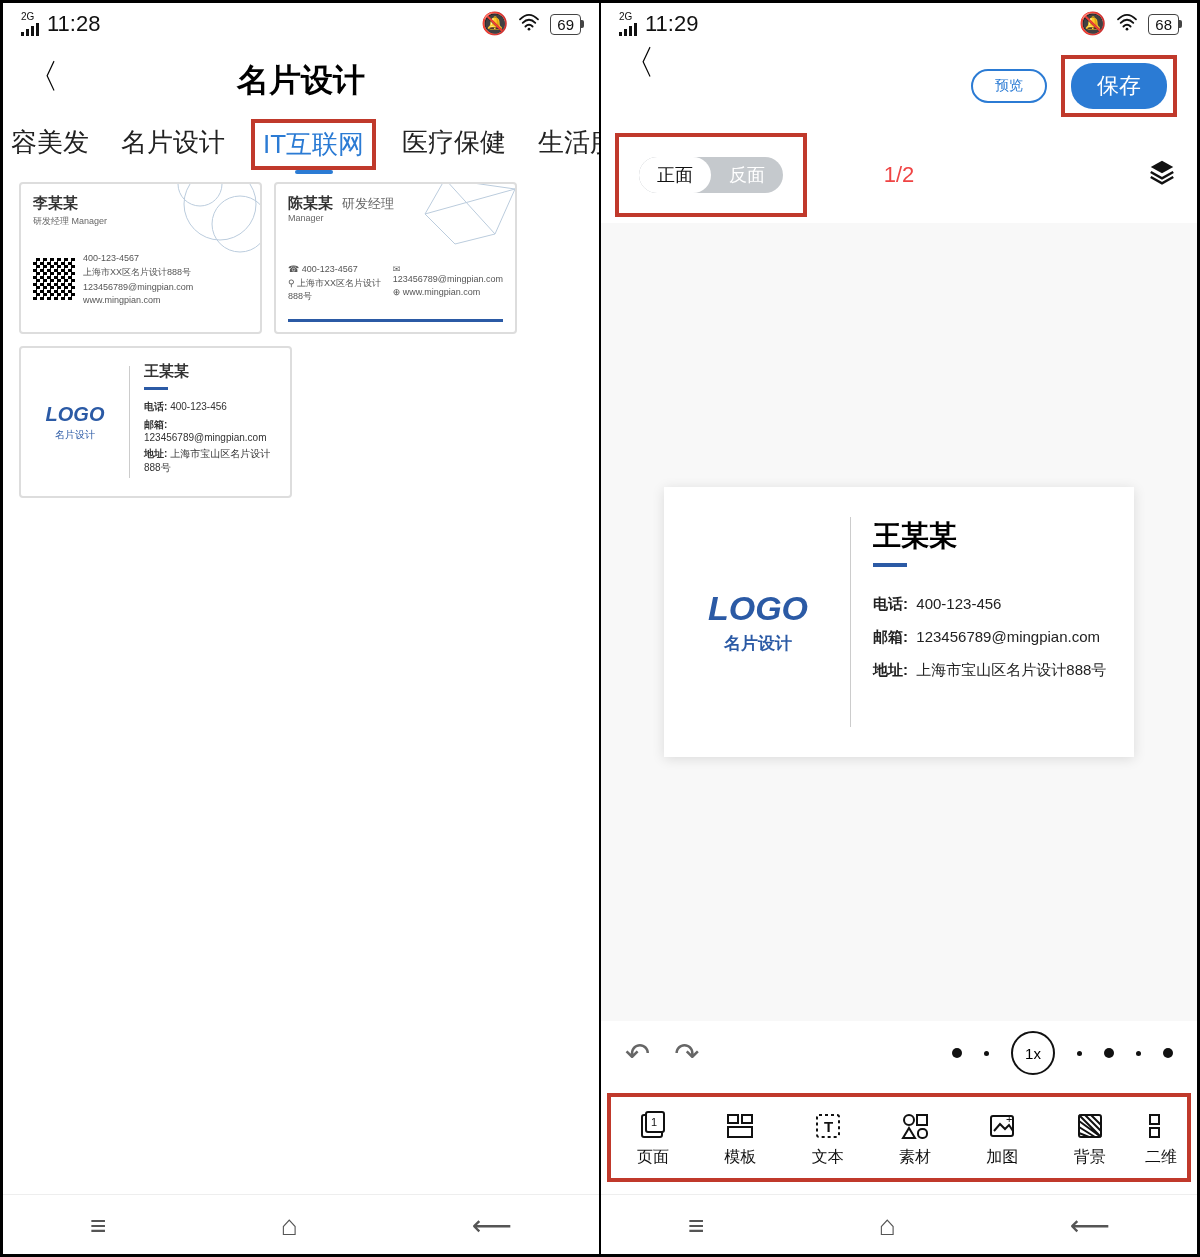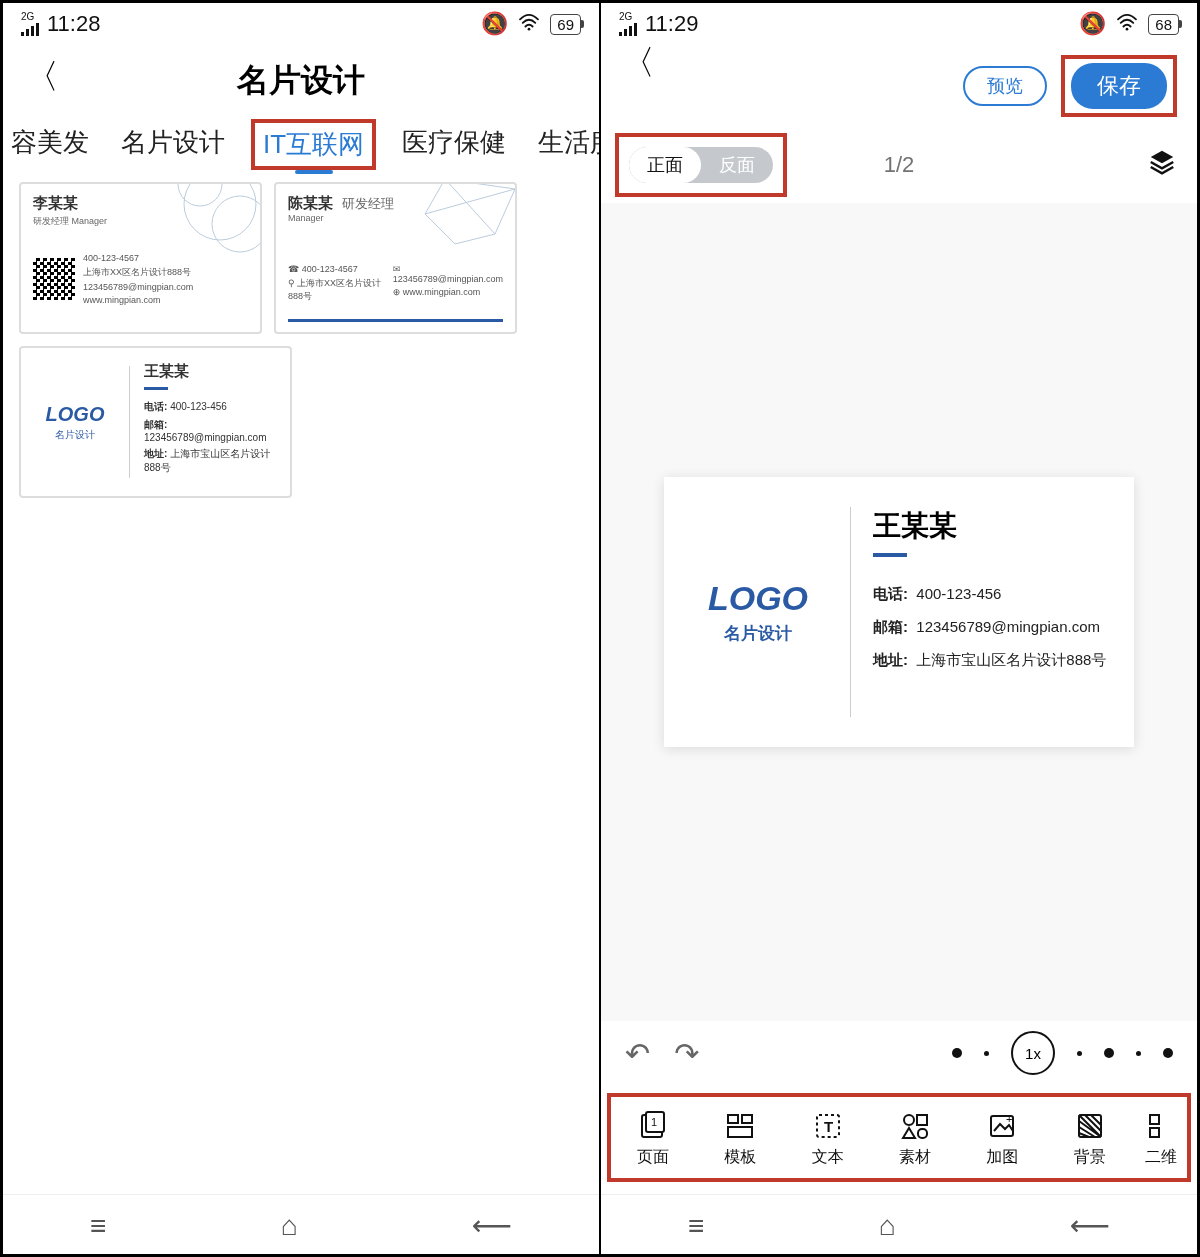--- a/index.html
+++ b/index.html
@@ -47,32 +47,32 @@
 .tpl3 .logo-sub { font-size:10px; color:#2b5aa5; margin-top:2px;}
 .tpl3 .vline { width:1px; background:#ccc; margin:4px 14px;}
 .tpl3 .info { flex:1; font-size:10px;}
 .tpl3 .info .nm { font-size:15px; font-weight:700; margin-bottom:6px;}
 .tpl3 .info .u { width:24px; height:3px; background:#2b5aa5; margin-bottom:10px;}
 .tpl3 .info .row { margin:4px 0; color:#333;}
 .tpl3 .info .lbl { font-weight:600;}
 
 
 .hdr-r { display:flex; align-items:center; justify-content:space-between; padding:14px 20px 10px; }
-.btn-outline { border:2px solid #2b7bd4; color:#2b7bd4; background:#fff; padding:6px 22px; border-radius:22px; font-size:18px; font-weight:500;}
+.btn-outline { border:2px solid #2b7bd4; color:#2b7bd4; background:#fff; padding:6px 22px; border-radius:22px; font-size:14px; font-weight:500;}
 .btn-fill { border:none; color:#fff; background:#2b7bd4; padding:8px 26px; border-radius:22px; font-size:22px; font-weight:500;}
 .hl-box { border:4px solid #c0392b; padding:4px 6px; display:inline-block;}
 
 
 .subbar { display:flex; align-items:center; padding:6px 20px 6px 14px;}
-.segbox { border:4px solid #c0392b; padding:10px; margin-right:auto;}
+.segbox { border:4px solid #c0392b; padding:20px; margin-right:auto;}
 .seg { display:flex; background:#c5c9cd; border-radius:20px; overflow:hidden; font-size:18px;}
 .seg span { padding:6px 18px; }
 .seg .on { background:#fff; color:#111; border-radius:20px;}
 .seg .off { color:#fff;}
-.pageind { font-size:22px; color:#737373; margin-left:auto; margin-right:auto; position:absolute; left:50%; transform:translateX(-50%);}
+.pageind { font-size:22px; color:#ef4444; margin-left:auto; margin-right:auto; position:absolute; left:50%; transform:translateX(-50%);}
 .layers { margin-left:auto; font-size:26px;}
 
 
 .canvas { flex:1; display:flex; align-items:center; justify-content:center; background:#f8f8f8;}
 .card-big { width:470px; height:270px; background:#fff; box-shadow:0 2px 12px rgba(0,0,0,0.12); display:flex; padding:30px 24px;}
 .card-big .logo-col { width:140px; display:flex; flex-direction:column; align-items:center; justify-content:center;}
 .card-big .logo-t { font-size:34px; font-weight:800; color:#2b5aa5; font-style:italic;}
 .card-big .logo-s { font-size:17px; color:#2b5aa5; margin-top:4px; font-weight:600;}
 .card-big .vline2 { width:1px; background:#ccc; margin:0 22px;}
 .card-big .info-col { flex:1; }

